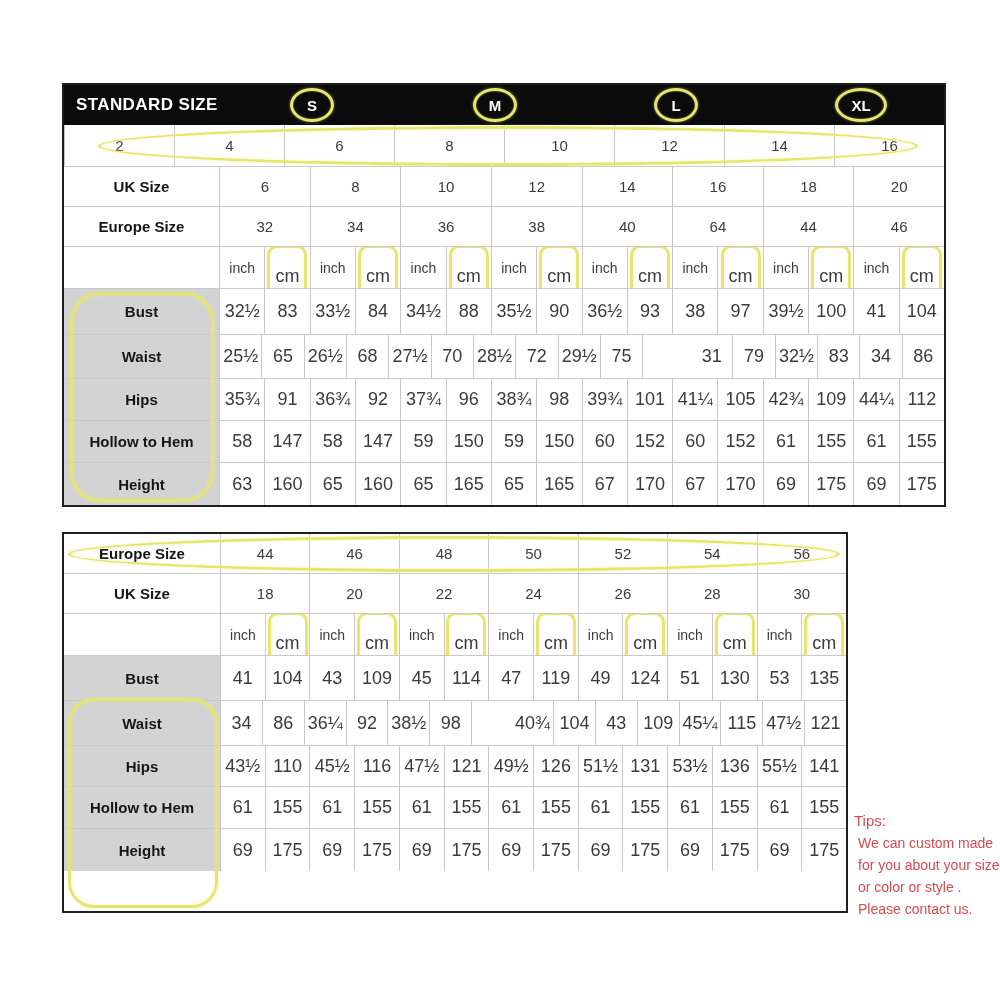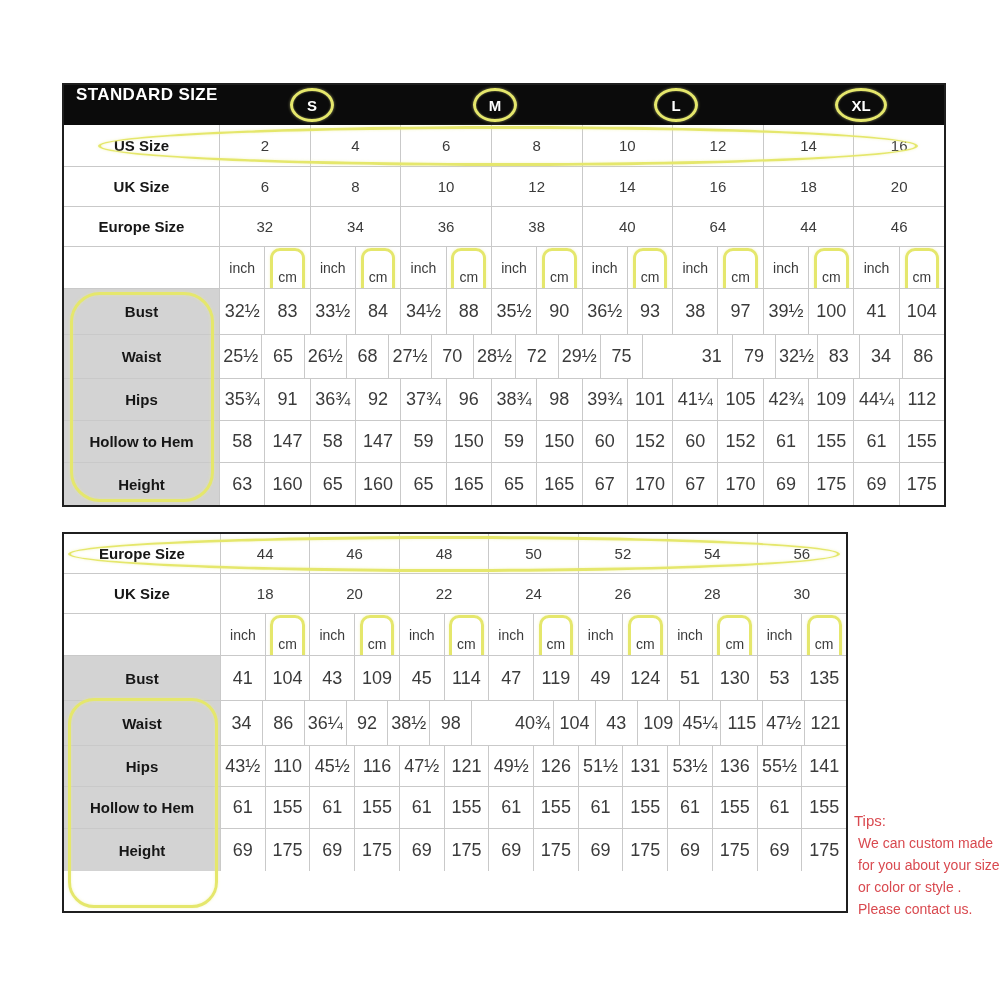--- a/index.html
+++ b/index.html
@@ -17,21 +17,21 @@
   body{
     width:1000px;height:1000px;position:relative;background:#ffffff;
     font-family:"Liberation Sans", sans-serif;overflow:hidden;
   }
   .size-table{position:absolute;border:2px solid var(--outer);background:#fff;}
   #standard-table{left:62px;top:83px;width:884px;height:424px;}
   #plus-table{left:62px;top:532px;width:786px;height:381px;}
 
   .header-bar{
     position:relative;height:40px;background:var(--header-bg);
-    display:flex;align-items:flex-start;
+    display:flex;align-items:center;
   }
   .header-title{
     color:#ffffff;font-weight:bold;font-size:17px;letter-spacing:0.4px;
     padding-left:12px;
   }
   .group-letter{
     position:absolute;top:3px;height:34px;width:44px;
     transform:translateX(-50%);
     border:3px solid var(--yellow);border-radius:50%;
     box-shadow:0 0 3px var(--yellow-glow), inset 0 0 2px var(--yellow-glow);
@@ -52,21 +52,21 @@
   }
   .label-cell.gray{background:var(--gray-bg);}
   .size-val{font-size:15px;}
   .measure-val{font-size:18px;}
   .unit-cell{font-size:14px;}
   .cm-box{
     display:flex;align-items:center;justify-content:center;
     min-width:32px;padding:18px 5px;
     border:3px solid var(--yellow);border-radius:10px;
     box-shadow:0 0 3px var(--yellow-glow);
-    font-size:14px;color:var(--num);margin-top:18px;
+    font-size:18px;color:var(--num);margin-top:18px;
   }
 
   .overlay{
     position:absolute;border:3px solid var(--yellow);
     box-shadow:0 0 3px var(--yellow-glow), inset 0 0 3px var(--yellow-glow);
     pointer-events:none;background:transparent;
   }
   .ov-us-row{left:34px;top:41px;width:820px;height:40px;border-radius:50%;}
   .ov-plus-row{left:4px;top:2px;width:772px;height:36px;border-radius:50%;}
   .ov-label-std{left:6px;top:207px;width:144px;height:210px;border-radius:30px;}
@@ -87,21 +87,20 @@
     <div class="header-bar">
       <span class="header-title">STANDARD SIZE</span>
 
     <span class="group-letter" style="left: 248px;">S</span>
         <span class="group-letter" style="left: 431px;">M</span>
         <span class="group-letter" style="left: 612px;">L</span>
         <span class="group-letter wide" style="left: 797px;">XL</span>
       </div>
     <div id="standard-rows">
         <div class="row rb" style="height: 42px;">
-          <div class="cell label-cell" style="width: 155px;">US Size</div>
           <div class="cell size-val cl" style="flex: 2 1 0%;">2</div>
           <div class="cell size-val cl" style="flex: 2 1 0%;">4</div>
           <div class="cell size-val cl" style="flex: 2 1 0%;">6</div>
           <div class="cell size-val cl" style="flex: 2 1 0%;">8</div>
           <div class="cell size-val cl" style="flex: 2 1 0%;">10</div>
           <div class="cell size-val cl" style="flex: 2 1 0%;">12</div>
           <div class="cell size-val cl" style="flex: 2 1 0%;">14</div>
           <div class="cell size-val cl" style="flex: 2 1 0%;">16</div>
         </div>
         <div class="row rb" style="height: 40px;">

